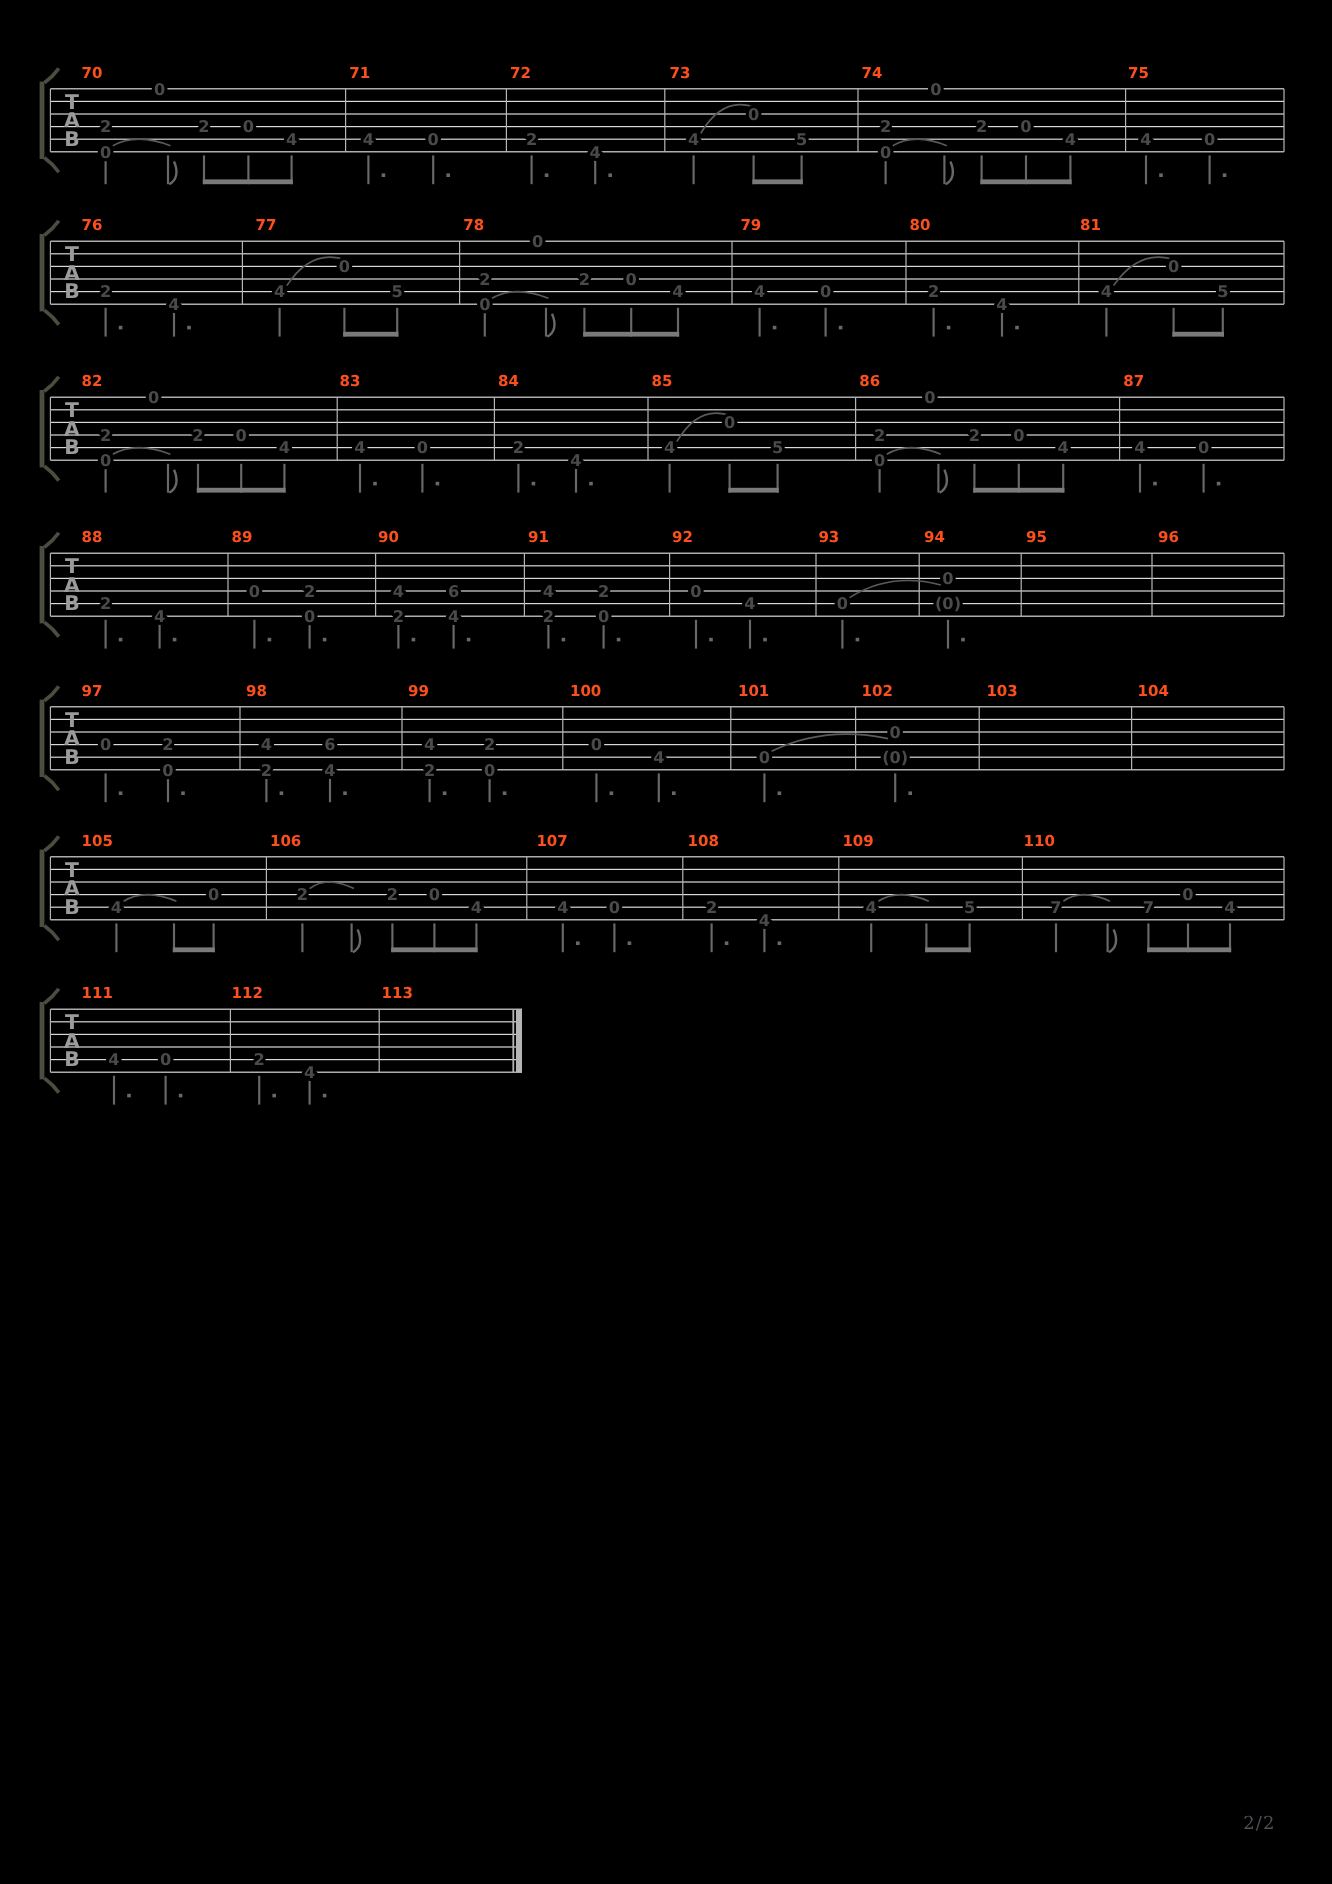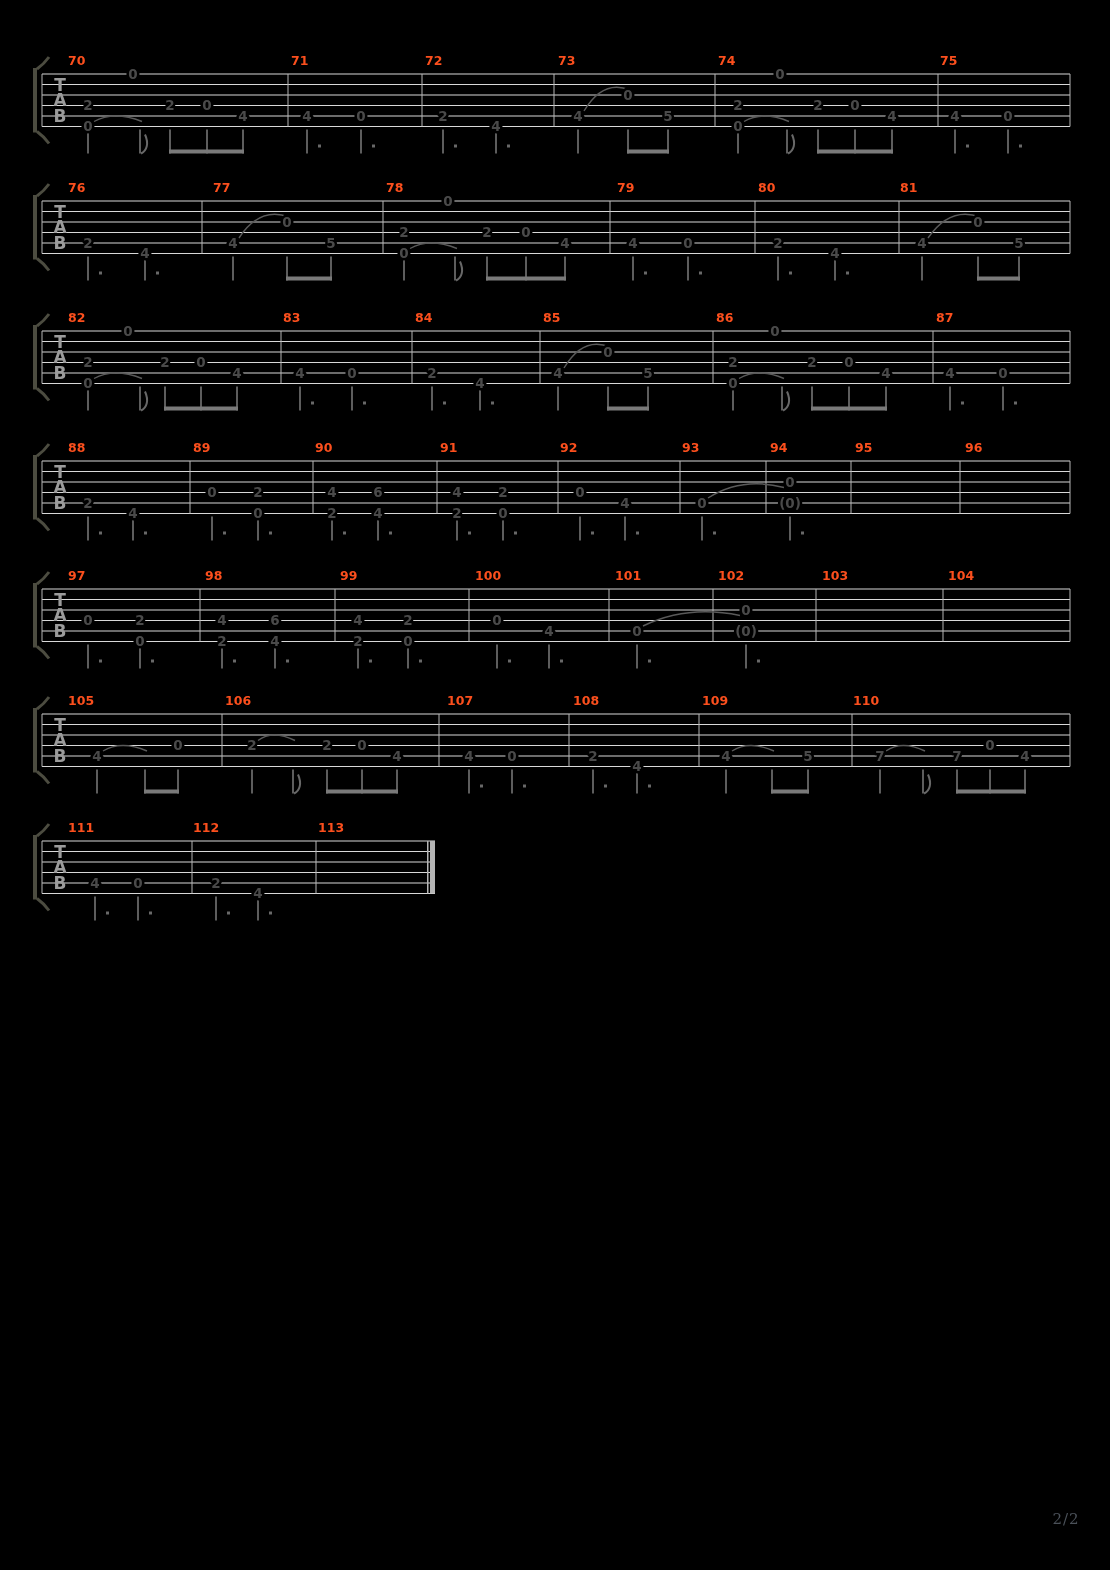--- a/index.html
+++ b/index.html
@@ -1,19 +1,19 @@
 <!DOCTYPE html>
 <html><head>
 <meta charset="utf-8">
 <style>
   html,body{margin:0;padding:0;background:#000;}
   #score-page{position:relative;width:1110px;height:1570px;background:#000000;overflow:hidden;
     font-family:"DejaVu Sans", sans-serif;}
   #tab-canvas{position:absolute;left:0;top:0;}
-  #page-indicator{position:absolute;left:1036px;top:1510px;width:60px;text-align:center;
+  #page-indicator{position:absolute;left:1036px;top:1510px;width:60px;text-align:left;
     font-family:"DejaVu Serif", serif;font-size:15px;color:#4b5159;letter-spacing:1px;}
 </style>
 </head>
 <body>
 
 <div id="score-page">
   <svg id="tab-canvas" width="1110" height="1570" viewBox="0 0 1110 1570" xmlns="http://www.w3.org/2000/svg">
       <g>
         <rect x="42" y="73.5" width="1028" height="1" fill="#d8d8d8"></rect>
         <rect x="42" y="84" width="1028" height="1" fill="#d8d8d8"></rect>

